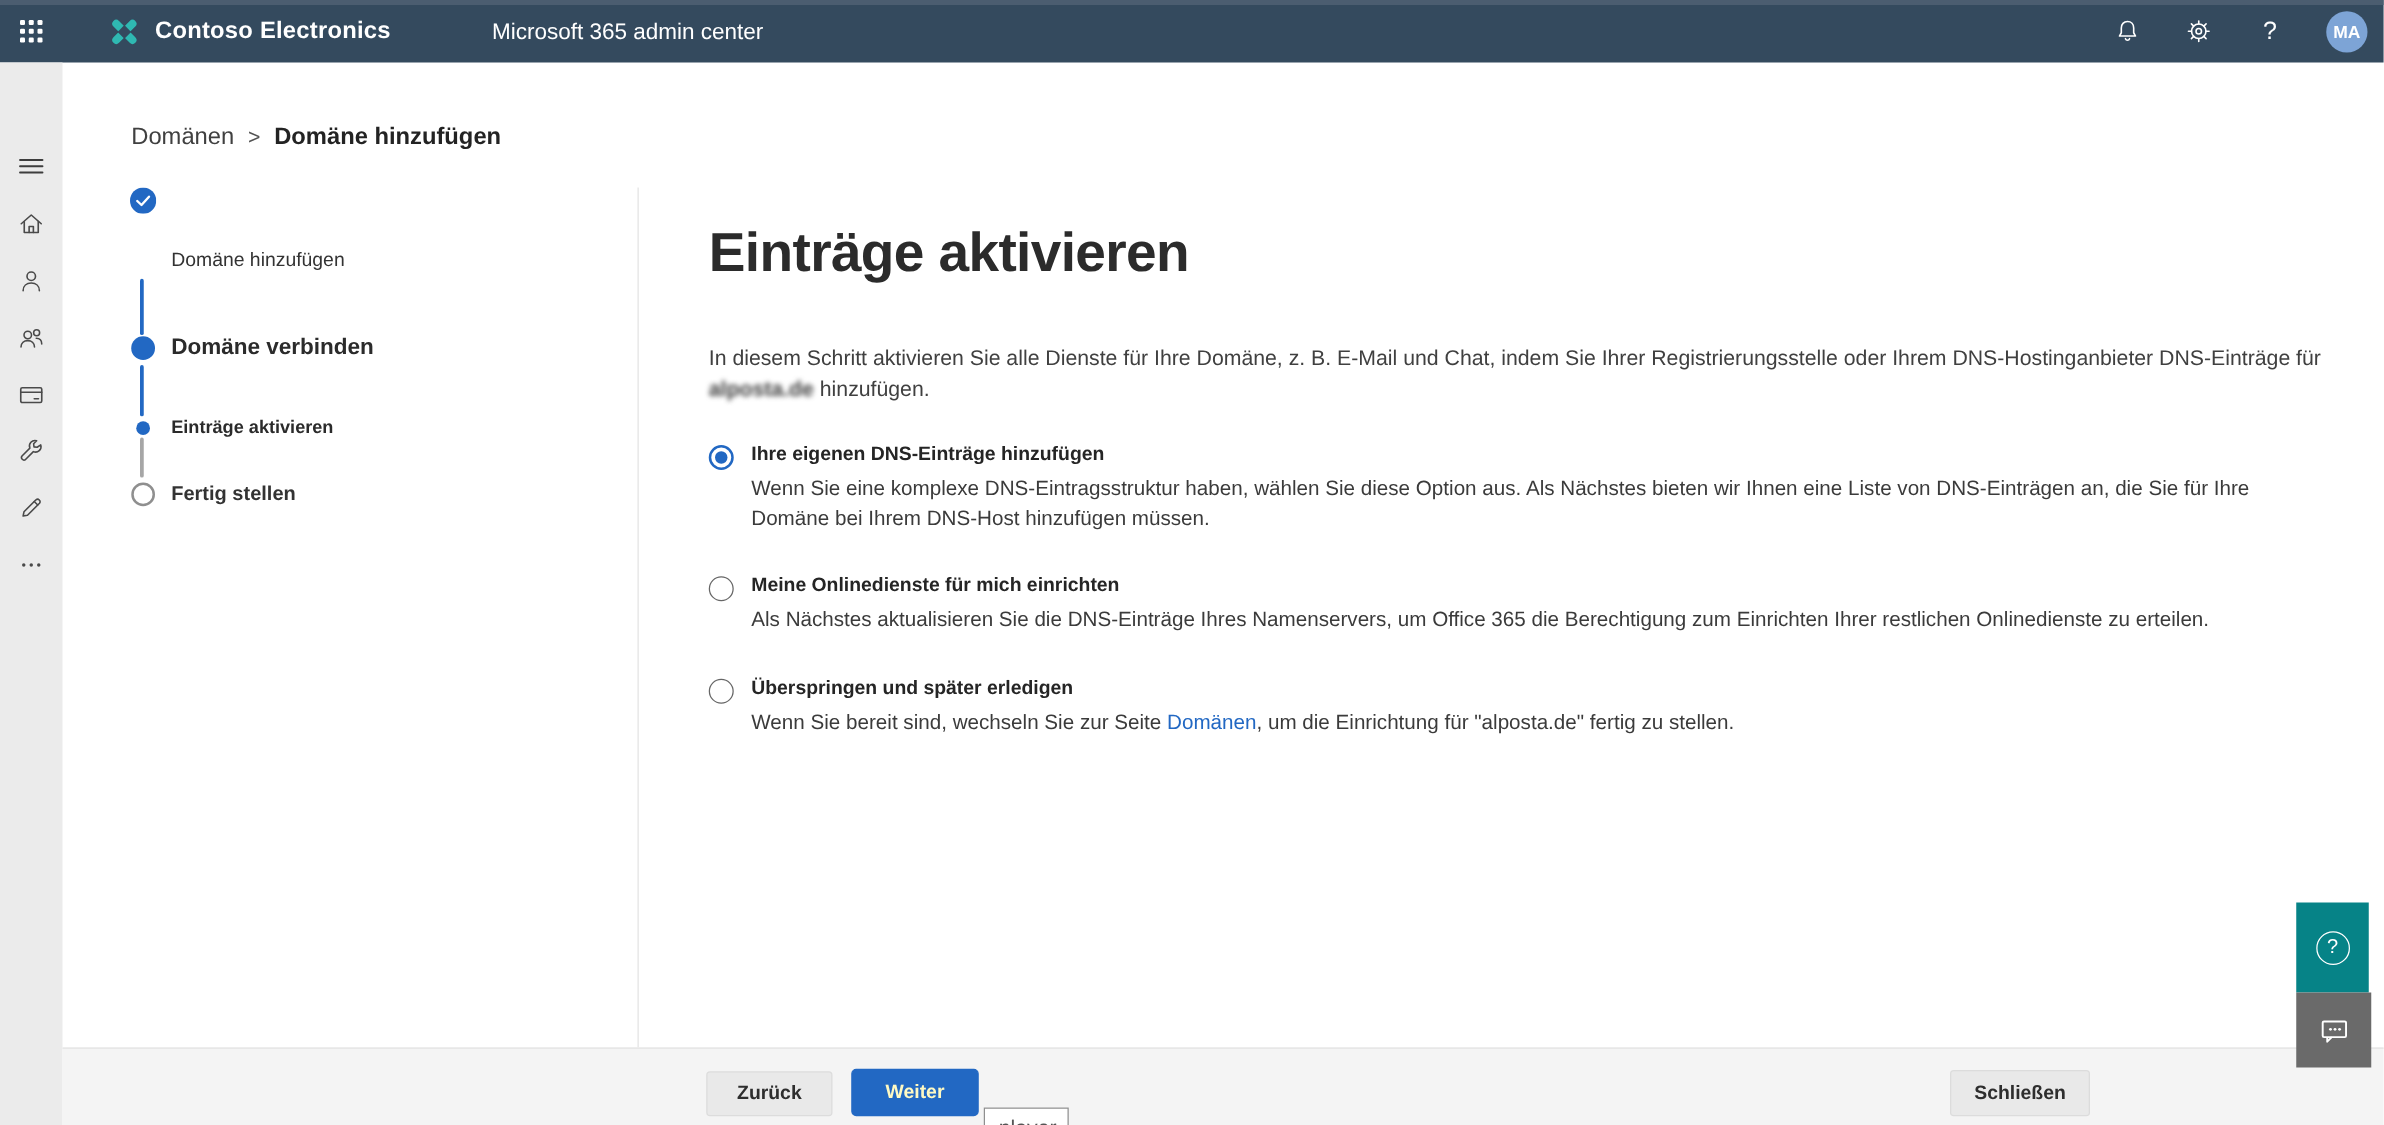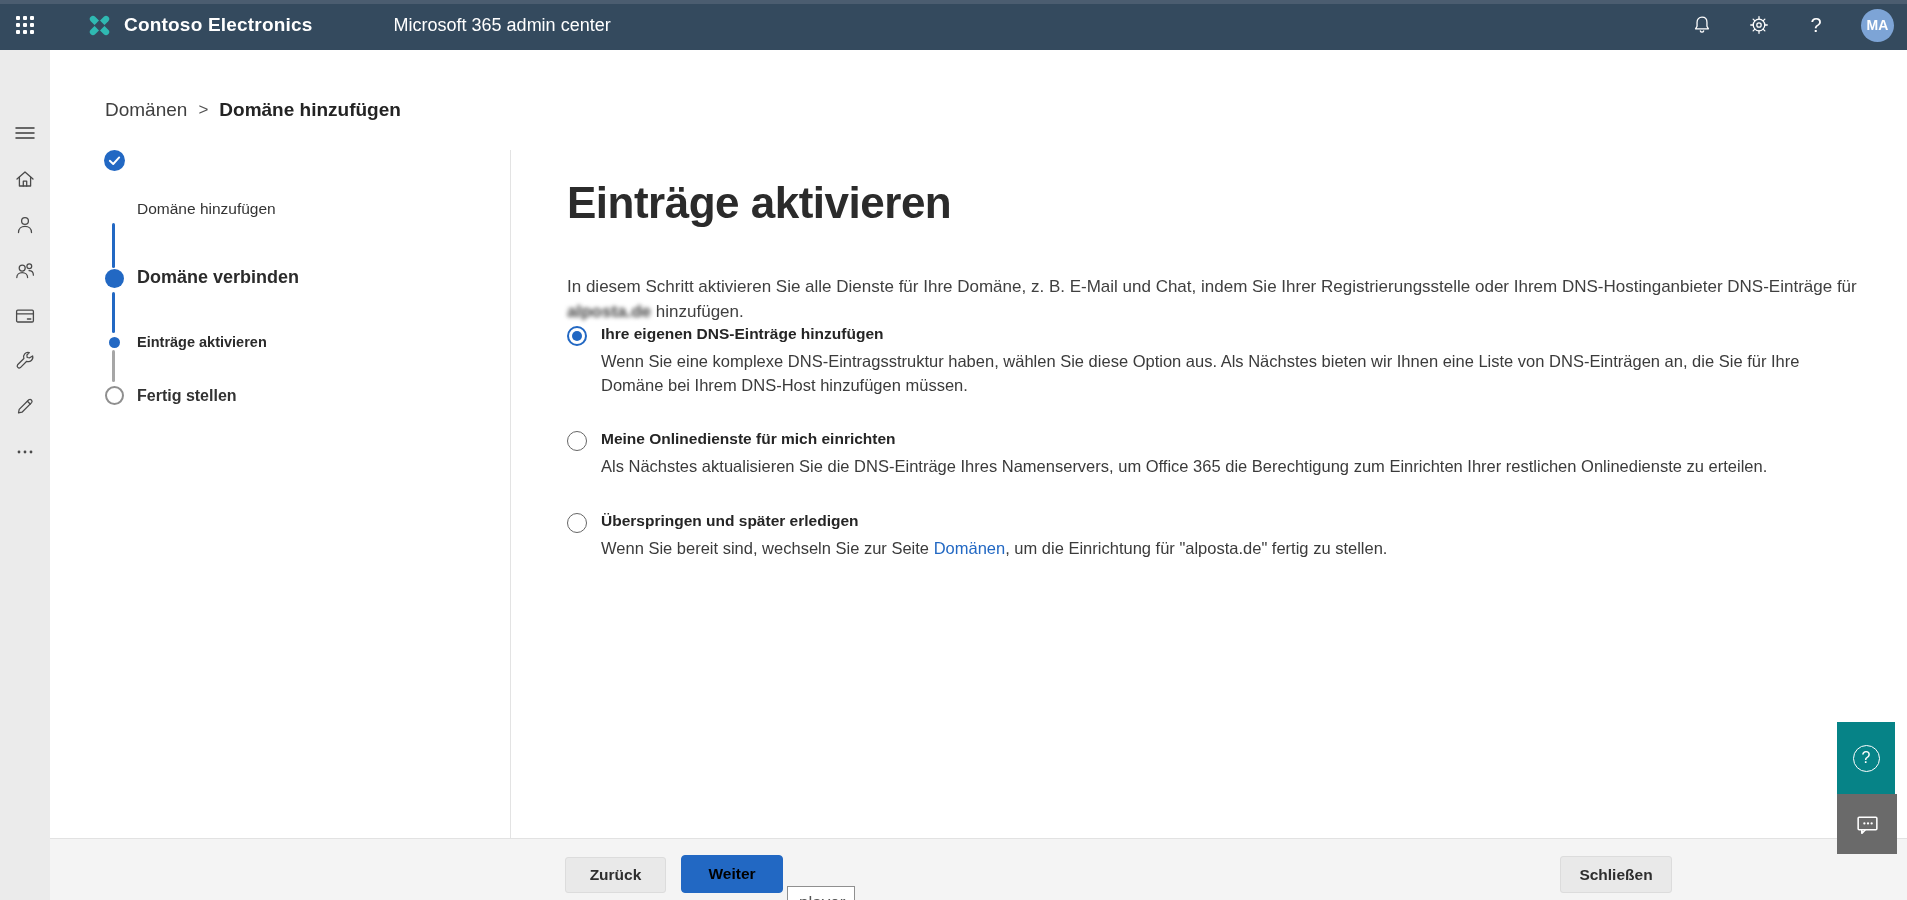--- a/index.html
+++ b/index.html
@@ -53,40 +53,40 @@
   .l1 { top:48px;  font-size:15.5px; color:#333; }
   .l2 { top:117px; font-size:18px; font-weight:600; color:#2b2b2b; }
   .l3 { top:182px; font-size:14.5px; font-weight:700; color:#2b2b2b; }
   .l4 { top:235px; font-size:16px; color:#333;font-weight:bold; }
   
   .main { position:absolute; left:567px; top:150px; width:1303px; }
   .page-title { margin-top:26px; font-size:44px; line-height:54px; font-weight:700;
                 letter-spacing:-0.5px; color:#2b2b2b; }
   .intro { margin-top:44px; font-size:17px; line-height:25px; color:#404040; max-width:1300px; }
   .redacted { font-weight:700; filter:blur(2.2px); }
-  .options { }
+  .options { margin-top:30px; }
   .option { display:flex; margin-bottom:32px; cursor:default; }
   .radio { flex:0 0 auto; width:20px; height:20px; border-radius:50%; margin-top:2px;
            border:1.5px solid #666; background:#fff; position:relative; cursor:pointer; }
   .radio.selected { border:2px solid #2268c3; }
   .radio.selected::after { content:""; position:absolute; left:50%; top:50%;
            width:10px; height:10px; margin:-5px 0 0 -5px; border-radius:50%; background:#2268c3; }
   .opt-text { margin-left:14px; }
   .opt-label { font-size:15.5px; font-weight:700; color:#252525; line-height:20px; cursor:pointer; }
   .opt-desc { font-size:16.5px; color:#3b3b3b; line-height:23.5px; margin-top:6px; max-width:1250px; }
   .link { color:#2268c3; cursor:pointer; text-decoration:none; }
   
   .footer { position:absolute; left:50px; top:838px; width:1857px; height:62px;
             background:#f4f4f4; border-top:1px solid #e2e2e2; }
   .btn { position:absolute; display:flex; align-items:center; justify-content:center;
          font-family:inherit; font-size:15.5px; font-weight:600; border-radius:3px; cursor:pointer; }
   .btn-gray { background:#e9e9e9; border:1px solid #dcdcdc; color:#2e2e2e; }
   .btn-back { left:565px; top:857px; width:101px; height:36px; }
   .btn-next { left:681px; top:855px; width:102px; height:38px; background:#2268c3;
-              border:1px solid #2268c3; color:#000000; border-radius:4px; }
+              border:1px solid #2268c3; color:#fef9c3; border-radius:4px; }
   .btn-close { left:1560px; top:856px; width:112px; height:37px; }
   .tooltip { position:absolute; left:787px; top:886px; width:68px; height:42px;
              background:#fff; border:1px solid #8f8f8f; color:#555;
              font-size:17px; padding:6px 0 0 11px; }
   
   .help-btn { position:absolute; left:1837px; top:722px; width:58px; height:72px;
               background:#068387; display:flex; align-items:center; justify-content:center; cursor:pointer; }
   .q-circle { width:27px; height:27px; border:1.7px solid #fff; border-radius:50%; color:#fff;
               display:flex; align-items:center; justify-content:center; font-size:16px; font-weight:400; }
   .feedback-btn { position:absolute; left:1837px; top:794px; width:60px; height:60px;

